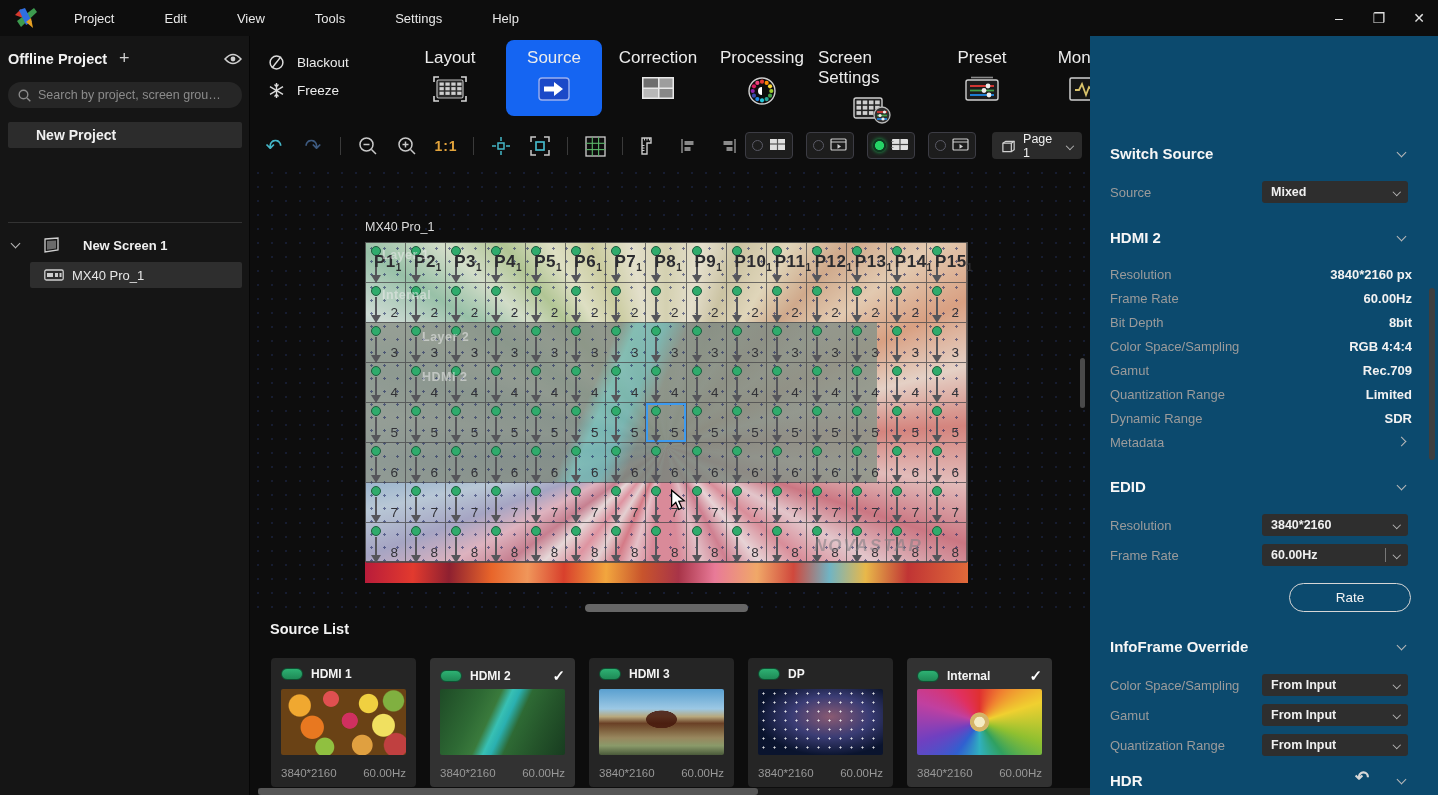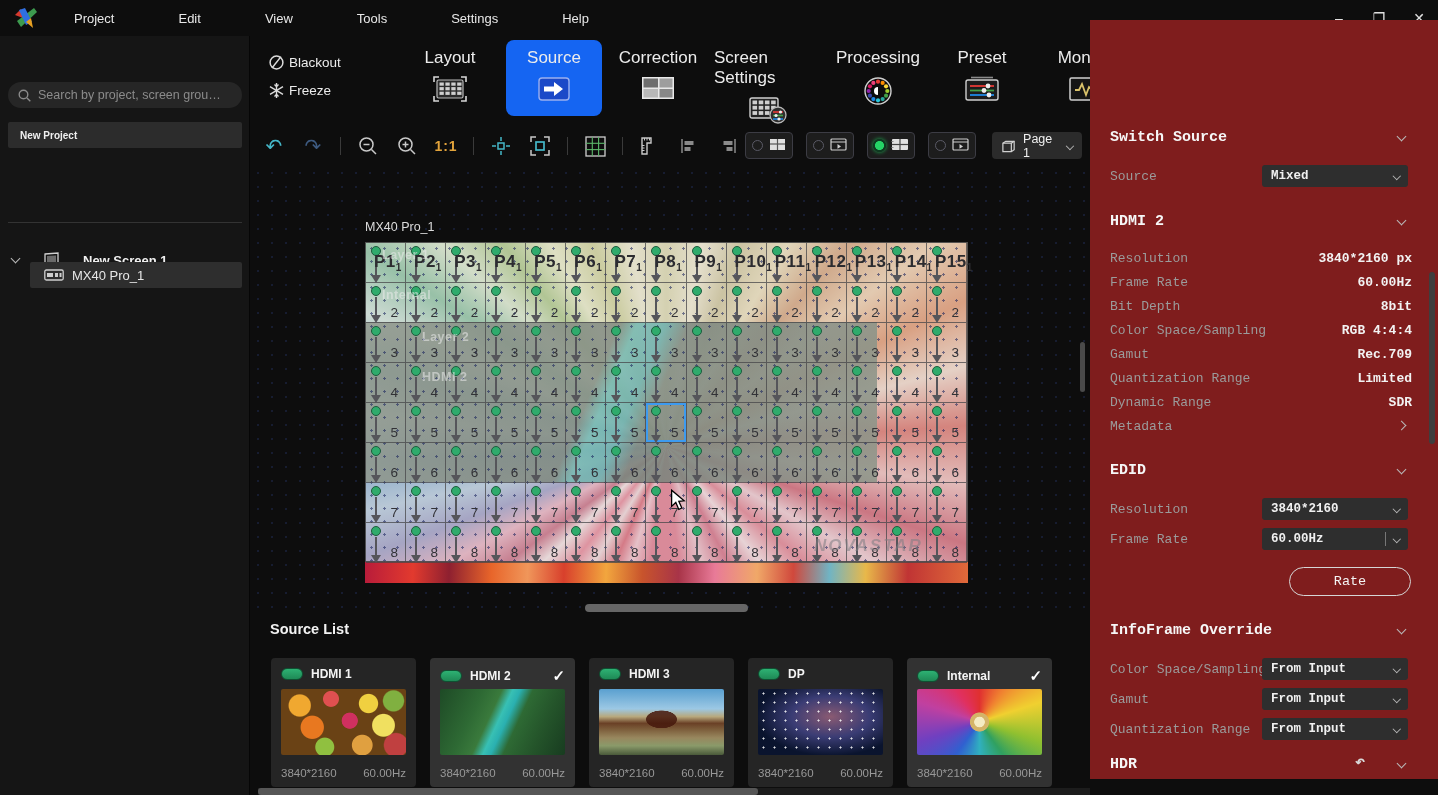--- a/index.html
+++ b/index.html
@@ -2,49 +2,49 @@
 <html><head>
 <meta charset="utf-8">
 <style>
   * { margin:0; padding:0; box-sizing:border-box; }
   html,body { width:1438px; height:795px; background:#0d0d0d; overflow:hidden;
     font-family:"Liberation Sans", sans-serif; color:#e6e6e6; }
 
   
   #titlebar { position:absolute; left:0; top:0; width:1438px; height:36px; background:#0d0d0d; }
   #logo { position:absolute; left:13px; top:6px; width:24px; height:24px; }
-  #menu { position:absolute; left:66px; top:0; height:36px; display:flex; align-items:center; gap:48px; }
+  #menu { position:absolute; left:66px; top:0; height:36px; display:flex; align-items:center; gap:34px; }
   .menu-item { font-size:13px; color:#e8e8e8; padding:4px 8px; cursor:default; }
   #win-controls { position:absolute; right:10px; top:0; height:36px; display:flex; align-items:center; gap:22px; }
   .win-btn { width:18px; text-align:center; font-size:14px; color:#e0e0e0; }
 
   
   #sidebar { position:absolute; left:0; top:36px; width:250px; height:759px; background:#151515; border-right:1px solid #060606;}
   #sb-header { position:absolute; left:8px; top:12px; width:234px; display:flex; align-items:center; }
   #sb-title { font-size:14.5px; font-weight:bold; color:#f2f2f2; }
   #sb-add { font-size:18px; color:#cfcfcf; margin-left:12px; font-weight:400;}
   #sb-eye { margin-left:auto; }
   #sb-search { position:absolute; left:8px; top:46px; width:234px; height:26px; background:#262626; border-radius:13px;
     display:flex; align-items:center; padding:0 10px; gap:7px; }
   #sb-search span { font-size:12.5px; color:#8b8b8b; white-space:nowrap; overflow:hidden; }
   #sb-project { position:absolute; left:8px; top:86px; width:234px; height:26px; background:#2c2c2c; border-radius:2px;
-    display:flex; align-items:center; padding:0 12px; font-size:10px; font-weight:bold; color:#f0f0f0; }
+    display:flex; align-items:center; padding:0 28px; font-size:14px; font-weight:bold; color:#f0f0f0; }
   #sb-divider { position:absolute; left:8px; top:186px; width:234px; height:1px; background:#333; }
-  #sb-screen { position:absolute; left:8px; top:211px; width:234px; height:26px; display:flex; align-items:center; gap:23px; padding-left:4px;}
+  #sb-screen { position:absolute; left:8px; top:196px; width:234px; height:26px; display:flex; align-items:center; gap:23px; padding-left:4px;}
   #sb-screen .lbl { font-size:13px; font-weight:bold; color:#f0f0f0; }
   #sb-device { position:absolute; left:30px; top:226px; width:212px; height:26px; background:#2e2e2e; border-radius:2px;
     display:flex; align-items:center; gap:8px; padding-left:14px; }
   #sb-device .lbl { font-size:13px; color:#e6e6e6; }
 
   .chev { display:inline-block; width:7px; height:7px; border-right:1.7px solid #b9b9b9; border-bottom:1.7px solid #b9b9b9; transform:rotate(45deg); }
   .chev.right { transform:rotate(-45deg); }
 
   
   #quick { position:absolute; left:268px; top:48px; }
-  .quick-row { display:flex; align-items:center; gap:4px; height:28px; }
+  .quick-row { display:flex; align-items:center; gap:12px; height:28px; }
   .quick-row .lbl { font-size:13.5px; color:#ececec; }
   #tabs { position:absolute; left:402px; top:40px; display:flex; gap:8px; }
   .tab { width:96px; height:76px; border-radius:8px; display:flex; flex-direction:column; align-items:center; padding-top:8px; gap:8px; }
   .tab.wide { width:108px; }
   .tab .tlabel { font-size:17px; color:#ececec; }
   .tab.active { background:#1565f2; }
 
   
   #toolbar { position:absolute; left:262px; top:130px; height:32px; display:flex; align-items:center; gap:15px; }
   .tb-sep { width:1px; height:18px; background:#3a3a3a; }
@@ -137,21 +137,21 @@
     background-size:11px 9px, 100% 100%; background-color:#0a142e; }
   .th-pencils { background:
     radial-gradient(circle at 50% 50%, #f4ecc4 0 7%, #d4b468 8% 13%, transparent 14%),
     conic-gradient(from 0deg,#e03030,#f08030,#f0d030,#90c030,#30a060,#30b0c0,#3060d0,#7040c0,#c040a0,#e03060,#e03030); }
 
   
   #bottom-track { position:absolute; left:258px; top:788px; width:832px; height:7px; background:#1c1c1c; }
   #bottom-thumb { position:absolute; left:258px; top:788px; width:500px; height:7px; background:#565656; border-radius:3px; }
 
   
-  #rightpanel { position:absolute; left:1090px; top:20px; width:348px; height:759px; background:#7f1d1d;font-family:Liberation Mono, monospace; }
+  #rightpanel { position:absolute; left:1090px; top:36px; width:348px; height:759px; background:#0c4a6e; }
   .rp-h { position:absolute; left:20px; font-size:15px; font-weight:bold; color:#f6f6f6; }
   .rp-chev { position:absolute; left:308px; }
   .rp-label { position:absolute; left:20px; font-size:13px; color:#9b9b9b; }
   .rp-value { position:absolute; right:26px; font-size:13px; font-weight:bold; color:#f2f2f2; text-align:center;}
   .dd { position:absolute; left:172px; width:146px; height:22px; background:#2e2e2e; border-radius:3px;
     display:flex; align-items:center; padding:0 9px; }
   .dd .dtext { font-size:12.5px; font-weight:bold; color:#f0f0f0; }
   .dd .chev { margin-left:auto; width:5.5px; height:5.5px; }
   .dd .cursor-div { margin-left:auto; width:1px; height:14px; background:#777; margin-right:8px;}
   #apply-btn { position:absolute; left:199px; top:547px; width:122px; height:29px; border:1px solid #d6d6d6;
@@ -179,20 +179,28 @@
       <div class="menu-item">Help</div>
     </div>
   <div id="win-controls">
     <div class="win-btn">–</div>
     <div class="win-btn">❐</div>
     <div class="win-btn">✕</div>
   </div>
 </div>
 
 <div id="sidebar">
+  <div id="sb-header">
+    <span id="sb-title">Offline Project</span>
+    <span id="sb-add">+</span>
+    <svg id="sb-eye" width="18" height="14" viewBox="0 0 18 14">
+      <path d="M1,7 Q9,-2 17,7 Q9,16 1,7Z" fill="none" stroke="#cfcfcf" stroke-width="1.5"></path>
+      <circle cx="9" cy="7" r="2.4" fill="#cfcfcf"></circle>
+    </svg>
+  </div>
   <div id="sb-search">
     <svg width="13" height="13" viewBox="0 0 13 13">
       <circle cx="5.5" cy="5.5" r="4.3" fill="none" stroke="#8b8b8b" stroke-width="1.4"></circle>
       <line x1="9" y1="9" x2="12.3" y2="12.3" stroke="#8b8b8b" stroke-width="1.4"></line>
     </svg>
     <span>Search by project, screen grou…</span>
   </div>
   <div id="sb-project">New Project</div>
   <div id="sb-divider"></div>
   <div id="sb-screen">
@@ -272,20 +280,39 @@
     <div class="tab">
       <div class="tlabel">Correction</div>
       <div class="ticon"><svg width="34" height="24" viewBox="0 0 34 24">
           <rect x="1" y="1" width="32" height="22" fill="#e8e8e8"></rect>
           <rect x="2.5" y="2.5" width="14.5" height="9" fill="#6e6e6e"></rect>
           <rect x="18.5" y="2.5" width="13" height="9" fill="#9e9e9e"></rect>
           <rect x="2.5" y="13" width="14.5" height="8.5" fill="#b8b8b8"></rect>
           <rect x="18.5" y="13" width="13" height="8.5" fill="#888"></rect>
         </svg></div>
     </div>
+    <div class="tab">
+      <div class="tlabel">Processing</div>
+      <div class="ticon"><svg width="30" height="30" viewBox="0 0 30 30">
+          <circle cx="15" cy="15" r="13" fill="none" stroke="#cfcfcf" stroke-width="1.4"></circle>
+          <circle cx="15" cy="5.699999999999999" r="2.1" fill="#e53935"></circle>
+          <circle cx="19.65" cy="6.94596374480472" r="2.1" fill="#fb8c00"></circle>
+          <circle cx="23.054036255195278" cy="10.349999999999998" r="2.1" fill="#fdd835"></circle>
+          <circle cx="24.3" cy="15" r="2.1" fill="#9ccc2e"></circle>
+          <circle cx="23.054036255195278" cy="19.65" r="2.1" fill="#43a047"></circle>
+          <circle cx="19.65" cy="23.054036255195278" r="2.1" fill="#26a69a"></circle>
+          <circle cx="15.000000000000002" cy="24.3" r="2.1" fill="#26c6da"></circle>
+          <circle cx="10.350000000000001" cy="23.05403625519528" r="2.1" fill="#1e88e5"></circle>
+          <circle cx="6.945963744804722" cy="19.650000000000006" r="2.1" fill="#3949ab"></circle>
+          <circle cx="5.699999999999999" cy="15.000000000000002" r="2.1" fill="#8e24aa"></circle>
+          <circle cx="6.94596374480472" cy="10.349999999999998" r="2.1" fill="#d81b60"></circle>
+          <circle cx="10.349999999999994" cy="6.945963744804722" r="2.1" fill="#ec407a"></circle>
+          <path d="M15,11 A4,4 0 1 0 15,19 L15,15Z" fill="#fff"></path>
+        </svg></div>
+    </div>
     <div class="tab wide">
       <div class="tlabel">Screen Settings</div>
       <div class="ticon"><svg width="38" height="28" viewBox="0 0 38 28">
           <rect x="1" y="2" width="28" height="20" rx="2" fill="#222" stroke="#cfcfcf" stroke-width="1.4"></rect>
           <rect x="3.5" y="4.5" width="4.6" height="3.8" fill="#cfcfcf"></rect>
           <rect x="9.7" y="4.5" width="4.6" height="3.8" fill="#cfcfcf"></rect>
           <rect x="15.9" y="4.5" width="4.6" height="3.8" fill="#cfcfcf"></rect>
           <rect x="22.1" y="4.5" width="4.6" height="3.8" fill="#cfcfcf"></rect>
           <rect x="3.5" y="9.8" width="4.6" height="3.8" fill="#cfcfcf"></rect>
           <rect x="9.7" y="9.8" width="4.6" height="3.8" fill="#cfcfcf"></rect>
@@ -298,39 +325,20 @@
           <circle cx="29" cy="19" r="8" fill="#2e2e2e" stroke="#bbb" stroke-width="1.3"></circle>
           <line x1="24" y1="16" x2="34" y2="16" stroke="#e53935" stroke-width="1.6"></line>
           <circle cx="31.5" cy="16" r="1.6" fill="#eee"></circle>
           <line x1="24" y1="19.5" x2="34" y2="19.5" stroke="#43a047" stroke-width="1.6"></line>
           <circle cx="27" cy="19.5" r="1.6" fill="#eee"></circle>
           <line x1="24" y1="23" x2="34" y2="23" stroke="#1e88e5" stroke-width="1.6"></line>
           <circle cx="30" cy="23" r="1.6" fill="#eee"></circle>
         </svg></div>
     </div>
     <div class="tab">
-      <div class="tlabel">Processing</div>
-      <div class="ticon"><svg width="30" height="30" viewBox="0 0 30 30">
-          <circle cx="15" cy="15" r="13" fill="none" stroke="#cfcfcf" stroke-width="1.4"></circle>
-          <circle cx="15" cy="5.699999999999999" r="2.1" fill="#e53935"></circle>
-          <circle cx="19.65" cy="6.94596374480472" r="2.1" fill="#fb8c00"></circle>
-          <circle cx="23.054036255195278" cy="10.349999999999998" r="2.1" fill="#fdd835"></circle>
-          <circle cx="24.3" cy="15" r="2.1" fill="#9ccc2e"></circle>
-          <circle cx="23.054036255195278" cy="19.65" r="2.1" fill="#43a047"></circle>
-          <circle cx="19.65" cy="23.054036255195278" r="2.1" fill="#26a69a"></circle>
-          <circle cx="15.000000000000002" cy="24.3" r="2.1" fill="#26c6da"></circle>
-          <circle cx="10.350000000000001" cy="23.05403625519528" r="2.1" fill="#1e88e5"></circle>
-          <circle cx="6.945963744804722" cy="19.650000000000006" r="2.1" fill="#3949ab"></circle>
-          <circle cx="5.699999999999999" cy="15.000000000000002" r="2.1" fill="#8e24aa"></circle>
-          <circle cx="6.94596374480472" cy="10.349999999999998" r="2.1" fill="#d81b60"></circle>
-          <circle cx="10.349999999999994" cy="6.945963744804722" r="2.1" fill="#ec407a"></circle>
-          <path d="M15,11 A4,4 0 1 0 15,19 L15,15Z" fill="#fff"></path>
-        </svg></div>
-    </div>
-    <div class="tab">
       <div class="tlabel">Preset</div>
       <div class="ticon"><svg width="36" height="26" viewBox="0 0 36 26">
           <rect x="2" y="4" width="32" height="20" rx="2" fill="#1d1d1d" stroke="#cfcfcf" stroke-width="1.4"></rect>
           <line x1="7" y1="1.5" x2="29" y2="1.5" stroke="#8a8a8a" stroke-width="1.6"></line>
           <line x1="6" y1="10" x2="30" y2="10" stroke="#e53935" stroke-width="1.8"></line>
           <circle cx="24" cy="10" r="2.4" fill="#eee"></circle>
           <line x1="6" y1="14.5" x2="30" y2="14.5" stroke="#43a047" stroke-width="1.8"></line>
           <circle cx="20" cy="14.5" r="2.4" fill="#eee"></circle>
           <line x1="6" y1="19" x2="30" y2="19" stroke="#1e88e5" stroke-width="1.8"></line>
           <circle cx="25" cy="19" r="2.4" fill="#eee"></circle>

